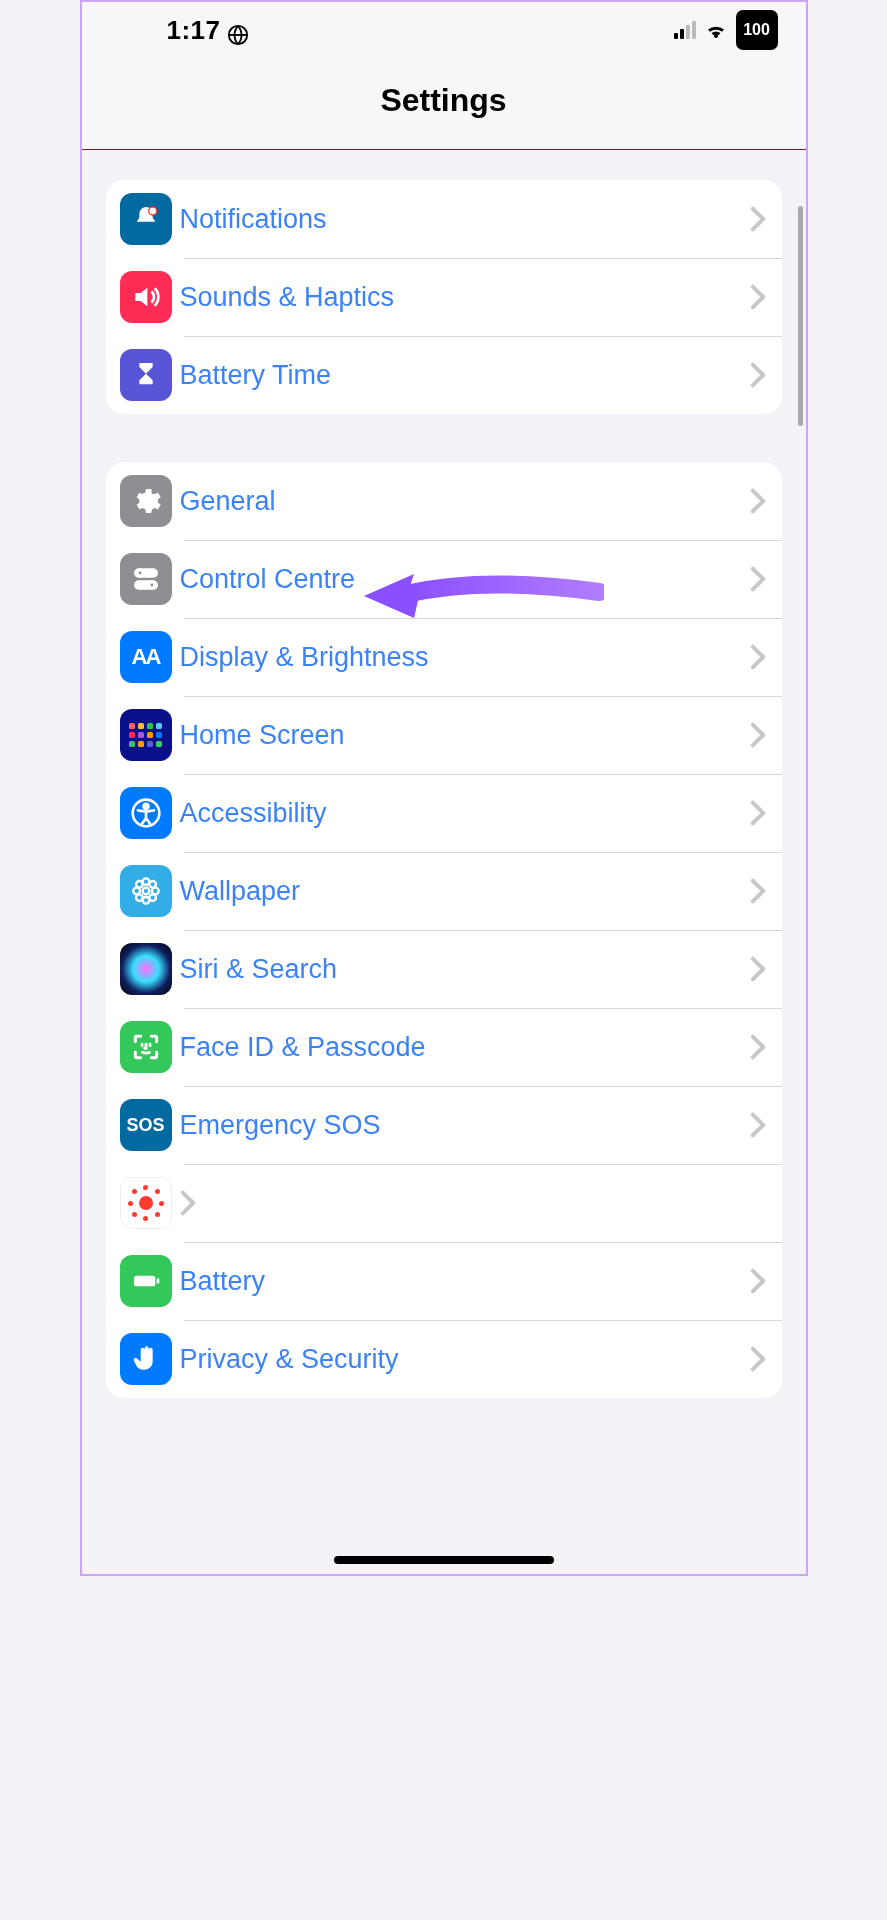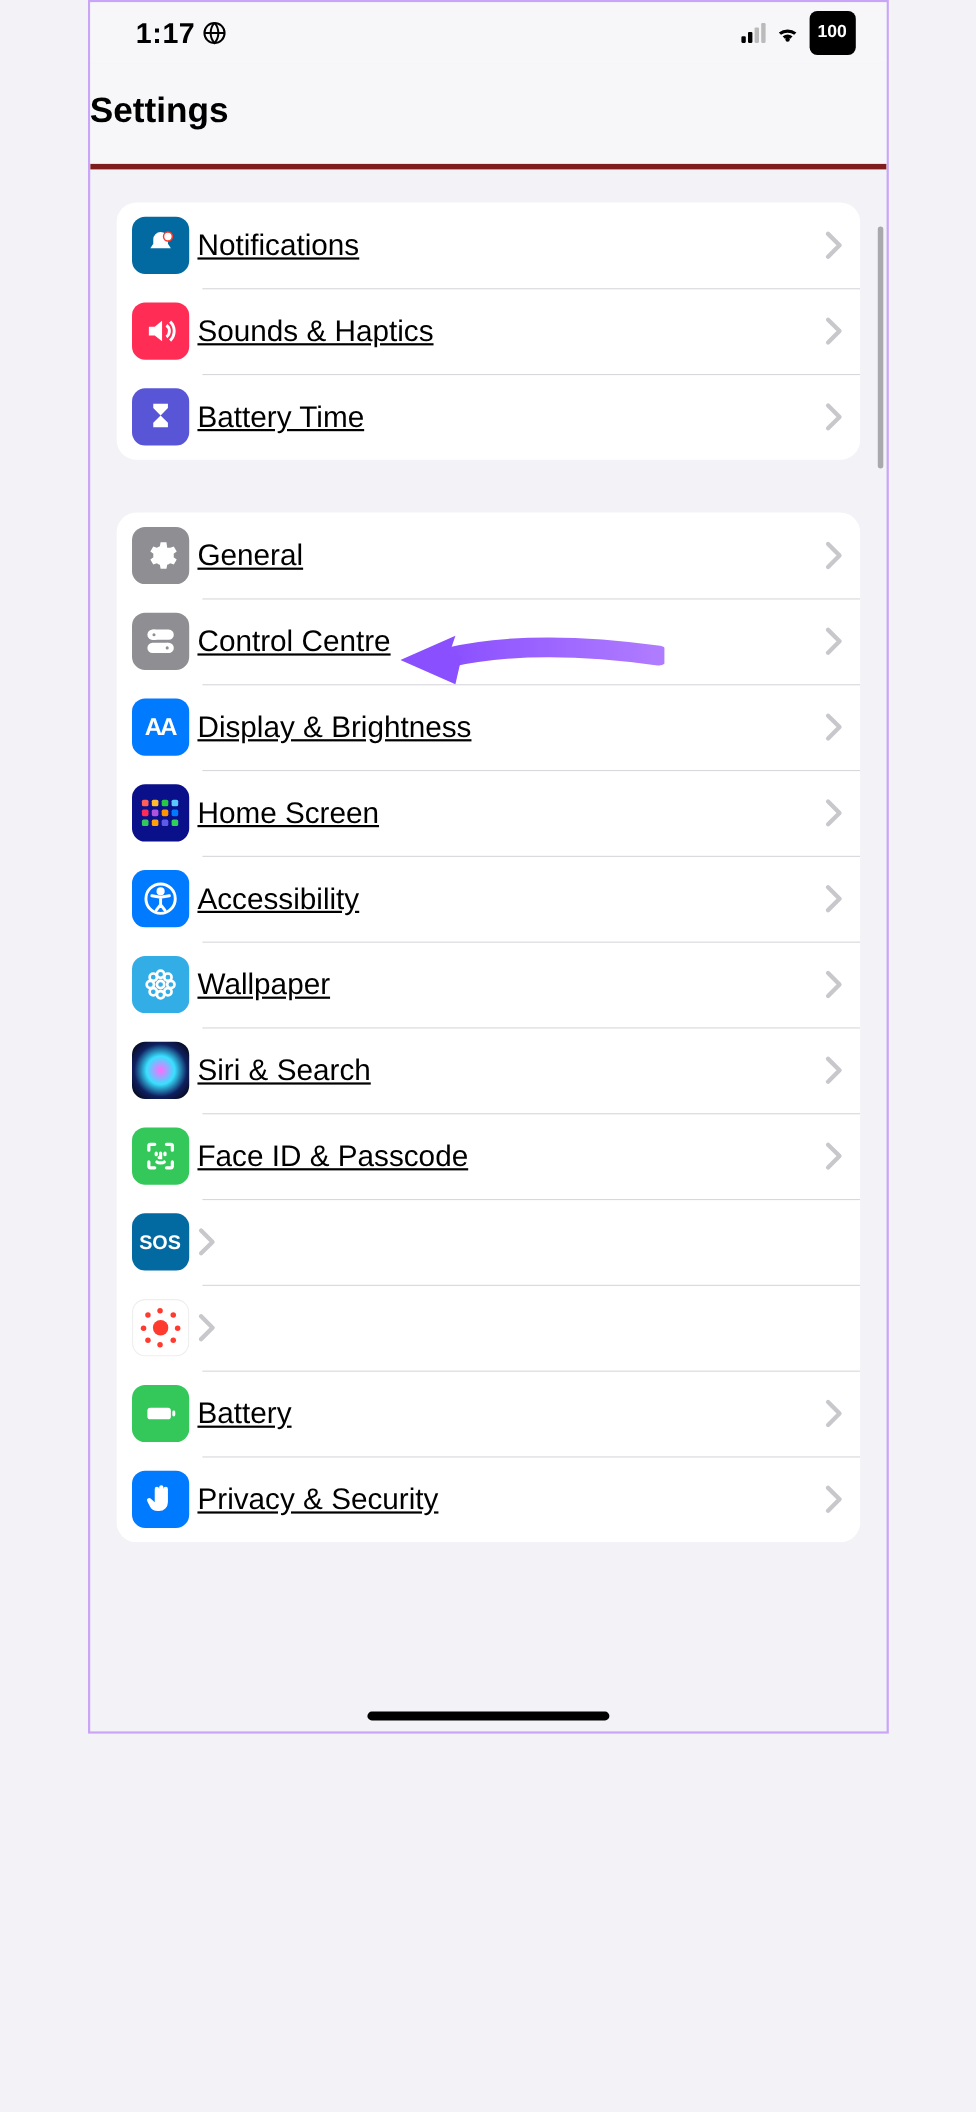--- a/index.html
+++ b/index.html
@@ -15,40 +15,41 @@
   }
   
   .status-bar {
     display: flex;
     align-items: center;
     justify-content: space-between;
     height: 56px;
     padding: 0 28px 0 42px;
     background: #f7f7fa;
   }
-  .status-left { display: flex; align-items: center; gap: 6px; }
+  .status-left { display: flex; align-items: flex-end; gap: 6px; margin-left: 43px; }
   .status-time { font-size: 26px; font-weight: 700; color:#000; letter-spacing: 0.5px;}
   .status-right { display: flex; align-items: center; gap: 8px; }
   .battery-pill {
     display: inline-flex; align-items: center; justify-content: center;
     background:#000; color:#fff; border-radius: 7px;
     font-size: 16px; font-weight: 700; padding: 2px 6px; min-width: 42px; height: 40px;
   }
   .signal-bars { display:inline-flex; align-items:flex-end; gap:2px; height:18px;}
   .signal-bars span { width:4px; background:#000; border-radius:1px;}
   .signal-bars span:nth-child(1){height:6px;}
   .signal-bars span:nth-child(2){height:10px;}
   .signal-bars span:nth-child(3){height:14px;background:#bbb;}
   .signal-bars span:nth-child(4){height:18px;background:#bbb;}
   .wifi-icon svg{display:block;}
   .globe-icon svg{display:block;}
   
   .header {
+    text-align: center;
     padding: 24px 0 30px;
-    border-bottom: 5px solid #7f1d1d;
+    border-bottom: 1px solid #7f1d1d;
     background: #f7f7fa;
   }
   .header-title { font-size: 32px; font-weight: 700; color:#000; }
   
   .content { padding: 30px 24px 0; position: relative; }
   .group {
     background: #fff;
     border-radius: 18px;
     margin-bottom: 48px;
     overflow: hidden;
@@ -69,21 +70,21 @@
   }
   .icon-box {
     width: 52px; height: 52px;
     border-radius: 12px;
     flex-shrink: 0;
     display: flex; align-items: center; justify-content: center;
     margin-right: 8px;
     color:#fff;
   }
   .icon-box svg { width: 32px; height: 32px; display:block; }
-  .row-label { font-size: 27px; color: #000000; flex: 1; text-decoration: underline; }
+  .row-label { font-size: 27px; color: #3b82f6; flex: 1; }
   .chevron { flex-shrink: 0; color:#c7c7cc; }
   .chevron svg { width: 16px; height: 26px; display:block; }
   
   .bg-red    { background:#0369a1; }
   .bg-pink   { background:#FF2D55; }
   .bg-indigo { background:#5856D6; }
   .bg-gray   { background:#8E8E93; }
   .bg-blue   { background:#007AFF; }
   .bg-darkblue { background:#0a0f8a; }
   .bg-cyan   { background:#32ADE6; }
@@ -355,20 +356,21 @@
           <svg viewBox="0 0 12 20" fill="none" stroke="currentColor" stroke-width="3" stroke-linecap="round" stroke-linejoin="round">
             <polyline points="2,2 10,10 2,18"></polyline>
           </svg>
         </div>
     </div>
 
     <div class="row">
       <div class="icon-box bg-red">
         <span style="font-weight:800;font-size:18px;color:#fff;">SOS</span>
       </div>
+      <div class="row-label">Emergency SOS</div>
       <div class="chevron">
           <svg viewBox="0 0 12 20" fill="none" stroke="currentColor" stroke-width="3" stroke-linecap="round" stroke-linejoin="round">
             <polyline points="2,2 10,10 2,18"></polyline>
           </svg>
         </div>
     </div>
 
     <div class="row">
       <div class="icon-box bg-white">
         <div class="exposure">

